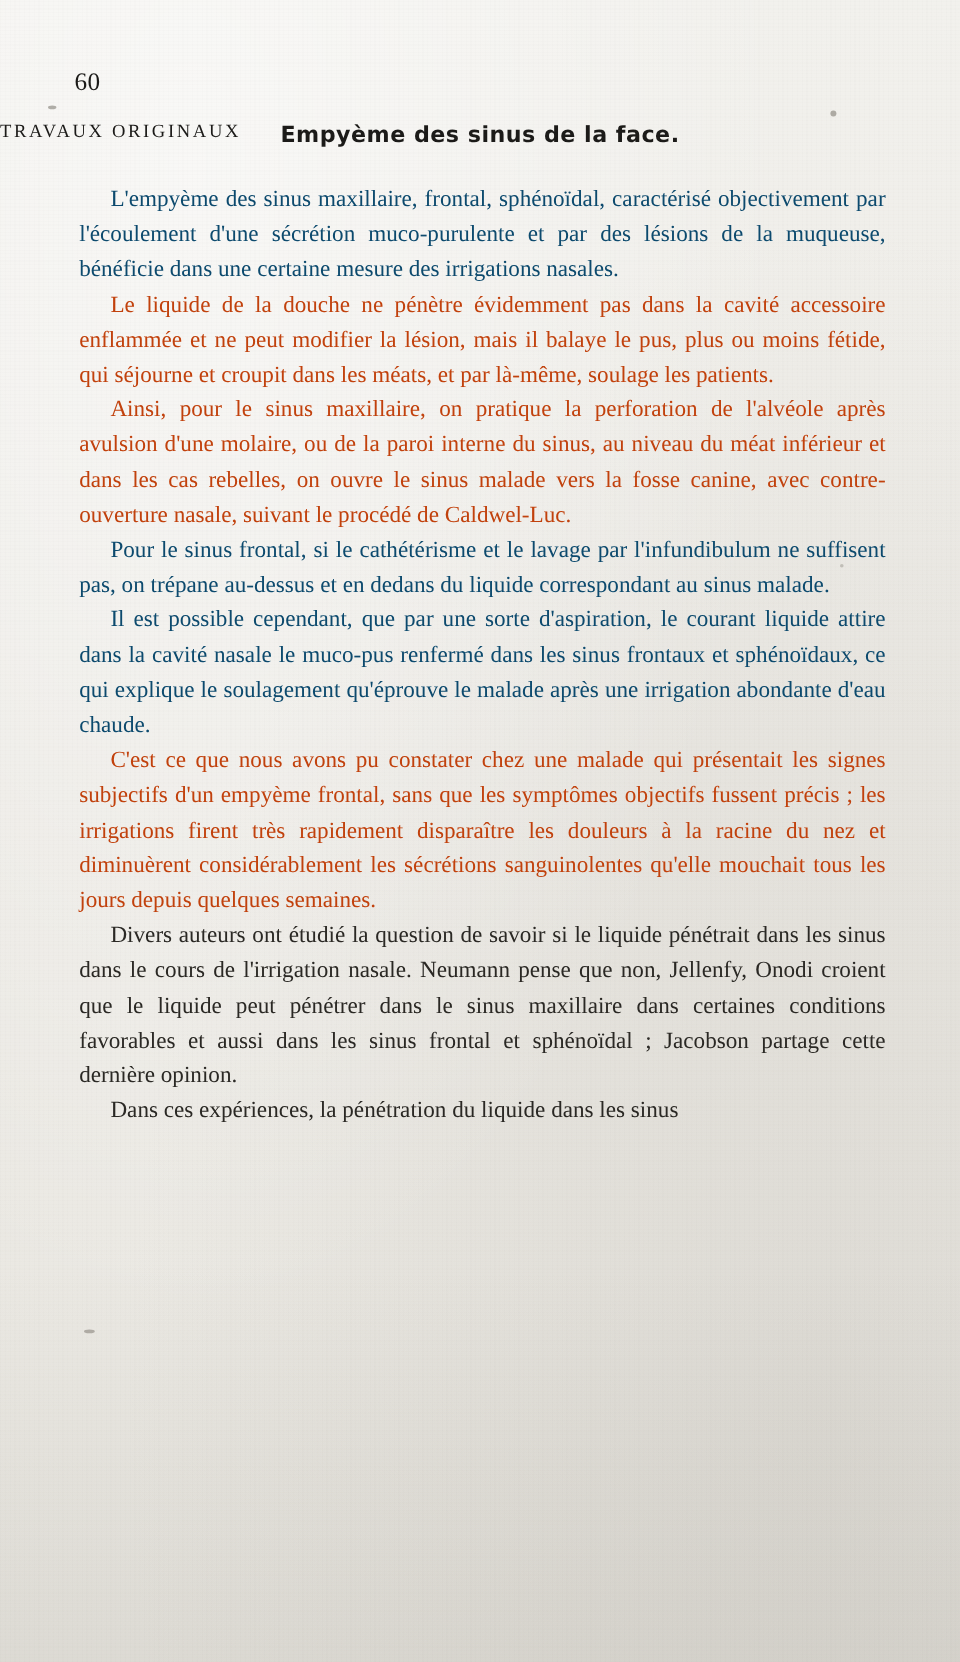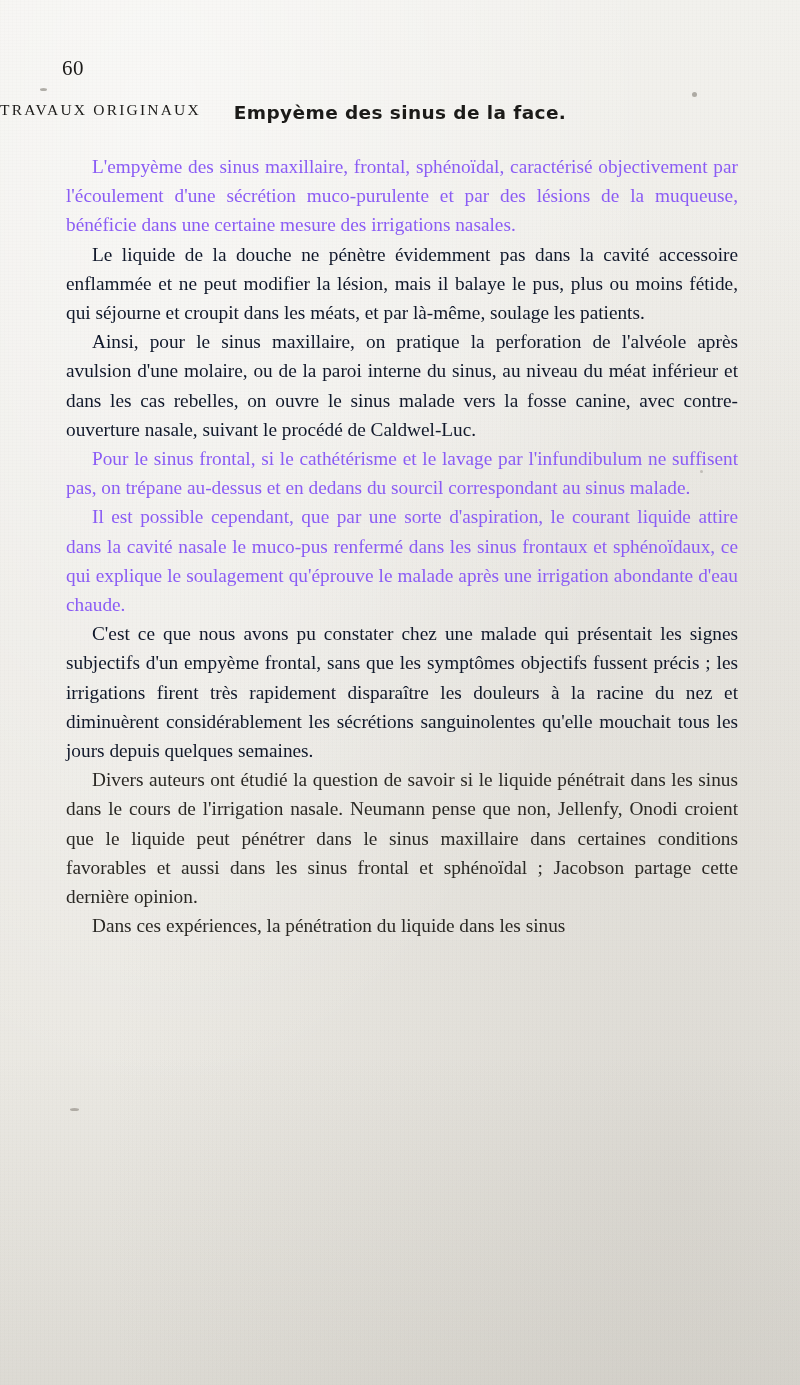--- a/index.html
+++ b/index.html
@@ -81,22 +81,22 @@
     text-justify: inter-word;
     -webkit-hyphens: none;
     hyphens: none;
   }
   .body-text p {
     margin: 0;
     text-indent: 26px;
   }
 
   
-  .ink-1 { color: #8b5cf6; }
-  .ink-2 { color: #0f172a; }
+  .ink-1 { color: #0c4a6e; }
+  .ink-2 { color: #c2410c; }
   .ink-3 { color: #2a2824; }
 
   
   .speck {
     position: absolute;
     background: #777269;
     opacity: .55;
     border-radius: 50%;
   }
   .s1 { left: 40px;  top: 88px;  width: 7px;  height: 3px; }
@@ -121,21 +121,21 @@
 <div class="content">
 
   <div class="folio">60</div>
   <div class="running-head">TRAVAUX ORIGINAUX</div>
   <div class="article-title">Empyème des sinus de la face.</div>
 
   <div class="body-text">
     <p class="ink-1">L'empyème des sinus maxillaire, frontal, sphénoïdal, caractérisé objectivement par l'écoulement d'une sécrétion muco-purulente et par des lésions de la muqueuse, bénéficie dans une certaine mesure des irrigations nasales.</p>
     <p class="ink-2">Le liquide de la douche ne pénètre évidemment pas dans la cavité accessoire enflammée et ne peut modifier la lésion, mais il balaye le pus, plus ou moins fétide, qui séjourne et croupit dans les méats, et par là-même, soulage les patients.</p>
     <p class="ink-2">Ainsi, pour le sinus maxillaire, on pratique la perforation de l'alvéole après avulsion d'une molaire, ou de la paroi interne du sinus, au niveau du méat inférieur et dans les cas rebelles, on ouvre le sinus malade vers la fosse canine, avec contre-ouverture nasale, suivant le procédé de Caldwel-Luc.</p>
-    <p class="ink-1">Pour le sinus frontal, si le cathétérisme et le lavage par l'infundibulum ne suffisent pas, on trépane au-dessus et en dedans du sourcil correspondant au sinus malade.</p>
+    <p class="ink-1">Pour le sinus frontal, si le cathétérisme et le lavage par l'infundibulum ne suffisent pas, on trépane au-dessus et en dedans du liquide correspondant au sinus malade.</p>
     <p class="ink-1">Il est possible cependant, que par une sorte d'aspiration, le courant liquide attire dans la cavité nasale le muco-pus renfermé dans les sinus frontaux et sphénoïdaux, ce qui explique le soulagement qu'éprouve le malade après une irrigation abondante d'eau chaude.</p>
     <p class="ink-2">C'est ce que nous avons pu constater chez une malade qui présentait les signes subjectifs d'un empyème frontal, sans que les symptômes objectifs fussent précis ; les irrigations firent très rapidement disparaître les douleurs à la racine du nez et diminuèrent considérablement les sécrétions sanguinolentes qu'elle mouchait tous les jours depuis quelques semaines.</p>
     <p class="ink-3">Divers auteurs ont étudié la question de savoir si le liquide pénétrait dans les sinus dans le cours de l'irrigation nasale. Neumann pense que non, Jellenfy, Onodi croient que le liquide peut pénétrer dans le sinus maxillaire dans certaines conditions favorables et aussi dans les sinus frontal et sphénoïdal ; Jacobson partage cette dernière opinion.</p>
     <p class="ink-3">Dans ces expériences, la pénétration du liquide dans les sinus</p>
   </div>
 
   <span class="speck s1"></span>
   <span class="speck s2"></span>
   <span class="speck s3"></span>
   <span class="speck s4"></span>

